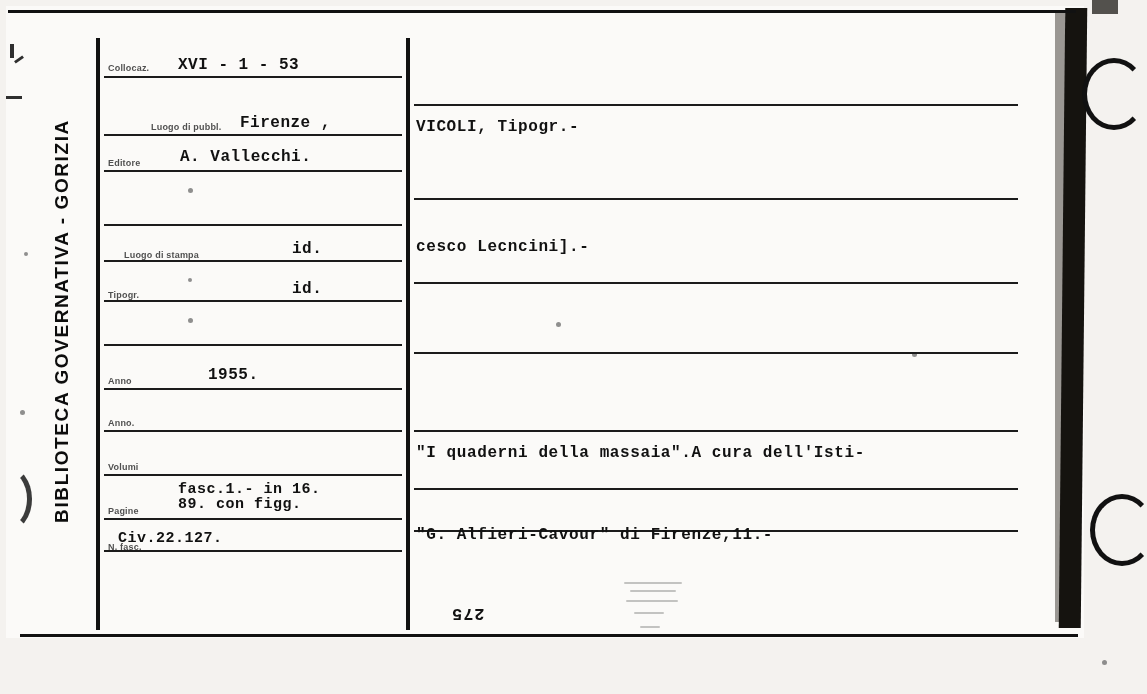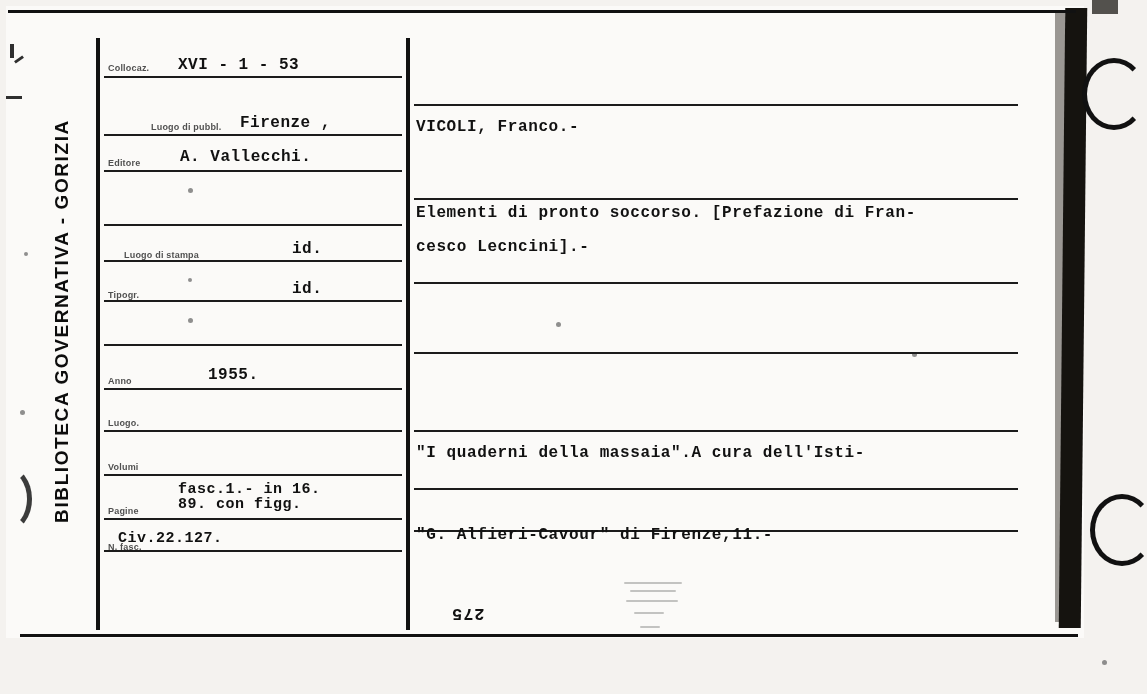--- a/index.html
+++ b/index.html
@@ -283,39 +283,38 @@
     <div class="hline" style="left:318px; top:412px; width:604px;"></div>
     <div class="hline" style="left:318px; top:470px; width:604px;"></div>
     <div class="hline" style="left:318px; top:512px; width:604px;"></div>
 
     <div class="flabel" style="left:12px; top:45px;">Collocaz.</div>
     <div class="flabel" style="left:12px; top:104px;padding-left:43px;">Luogo di pubbl.</div>
     <div class="flabel" style="left:12px; top:140px;">Editore</div>
     <div class="flabel" style="left:28px; top:232px;">Luogo di stampa</div>
     <div class="flabel" style="left:12px; top:272px;">Tipogr.</div>
     <div class="flabel" style="left:12px; top:358px;">Anno</div>
-    <div class="flabel" style="left:12px; top:400px;">Luogo.</div>
+    <div class="flabel" style="left:12px; top:400px;">Anno.</div>
     <div class="flabel" style="left:12px; top:444px;">Volumi</div>
     <div class="flabel" style="left:12px; top:488px;">Pagine</div>
     <div class="flabel" style="left:12px; top:524px;">N. fasc.</div>
 
     <div class="tw" style="left:82px;  top:38px;">XVI - 1 - 53</div>
     <div class="tw" style="left:144px; top:96px;">Firenze ,</div>
     <div class="tw" style="left:84px;  top:130px;">A. Vallecchi.</div>
     <div class="tw" style="left:196px; top:222px;">id.</div>
     <div class="tw" style="left:196px; top:262px;">id.</div>
     <div class="tw" style="left:112px; top:348px;">1955.</div>
     <div class="tw" style="left:112px; top:392px;"></div>
     <div class="tw small" style="left:82px;  top:455px;margin-top:8px;">fasc.1.-  in  16.</div>
     <div class="tw small" style="left:82px;  top:478px;">89.       con  figg.</div>
     <div class="tw small" style="left:22px;  top:512px;">Civ.22.127.</div>
 
-    <div class="rc" style="left:320px; top:100px;">VICOLI, Franco.-</div>
-
-    <div class="rc" style="left:320px; top:186px;">Elementi di pronto soccorso. [Prefazione di Fran-</div>
+    <div class="rc" style="left:320px; top:100px;">VICOLI, Tipogr.-</div>
+
     <div class="rc" style="left:320px; top:220px;">cesco Lecncini].-</div>
 
     <div class="rc" style="left:320px; top:426px;">"I quaderni della massaia".A cura dell'Isti-</div>
     <div class="rc" style="left:320px; top:508px;">"G. Alfieri-Cavour" di Firenze,11.-</div>
 
     <div id="pageno">275</div>
 
     <div id="smudge">
       <div class="smudge-line" style="left:8px;  top:4px;  width:58px;"></div>
       <div class="smudge-line" style="left:14px; top:12px; width:46px;"></div>

